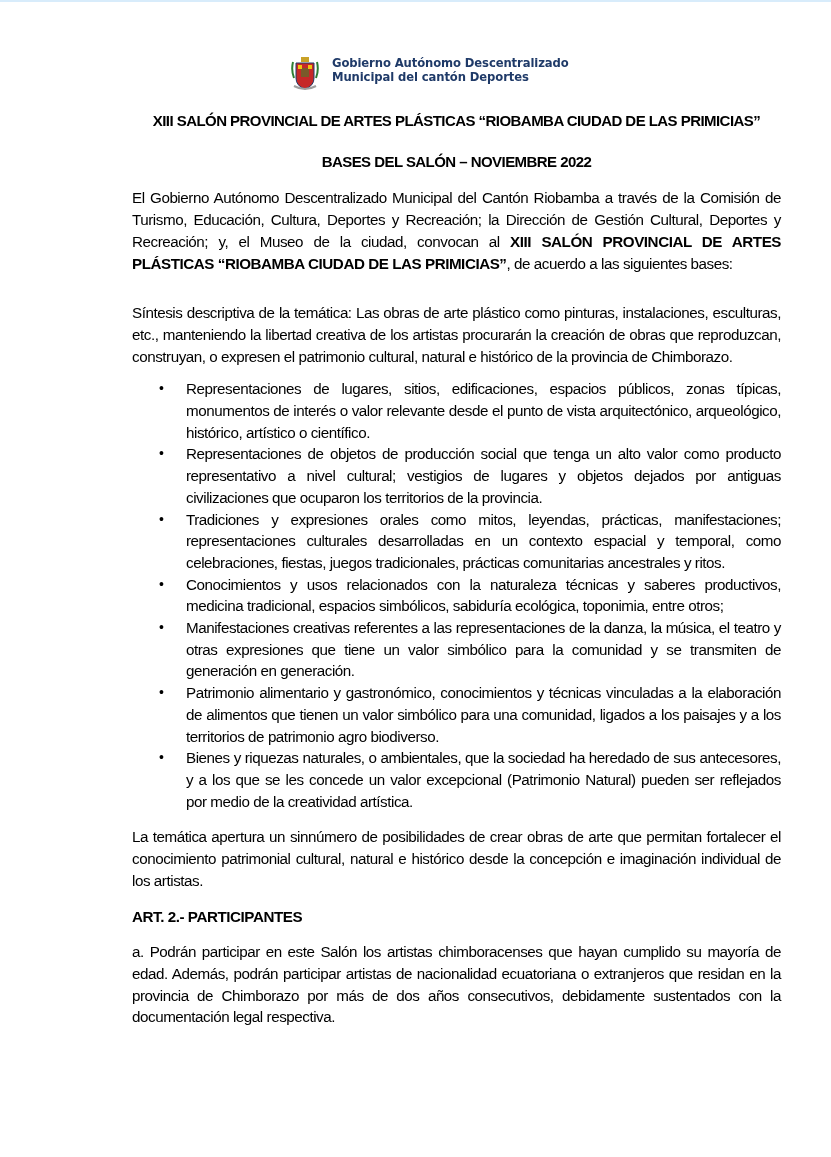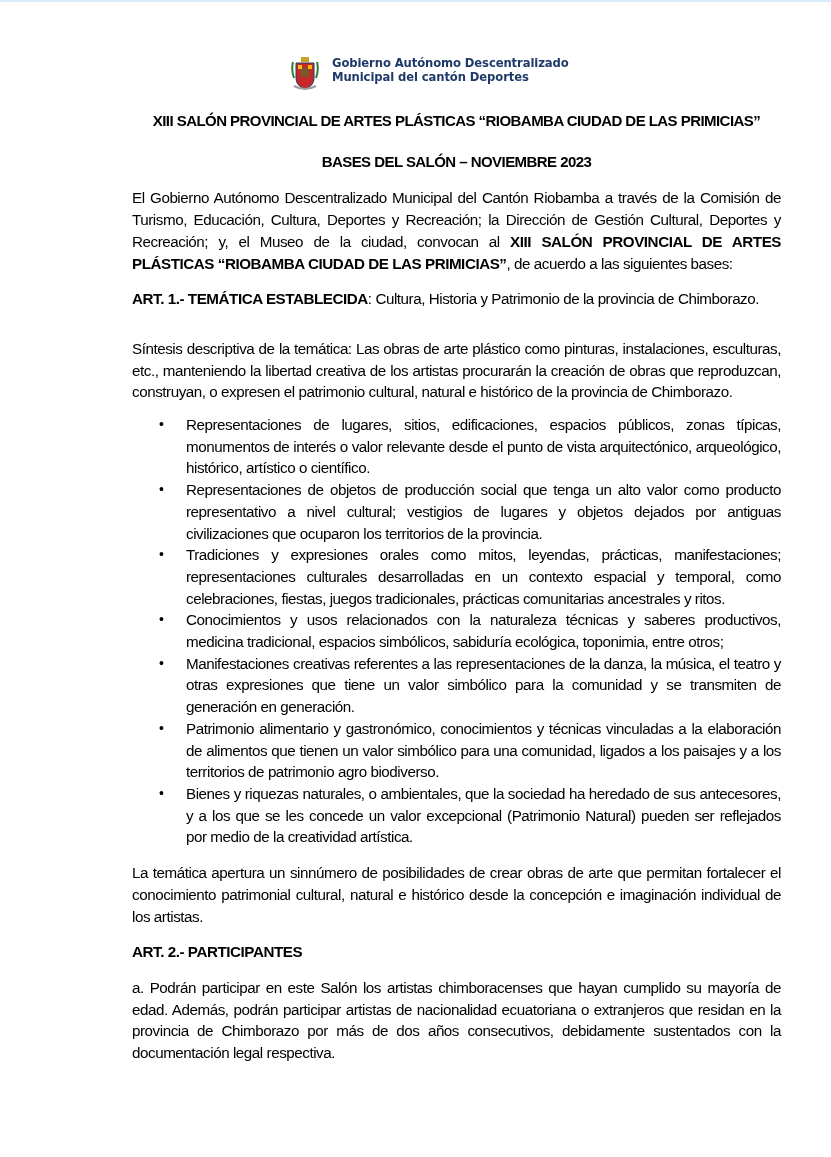--- a/index.html
+++ b/index.html
@@ -42,25 +42,24 @@
     <path d="M4 30 Q15 36 26 30" stroke="#9e9e9e" stroke-width="2" fill="none"></path>
   </svg>
   <div>
     <div class="org">Gobierno Autónomo Descentralizado</div>
     <div class="org">Municipal del cantón Deportes</div>
   </div>
 </div>
 
 <div class="page">
   <div class="title">XIII SALÓN PROVINCIAL DE ARTES PLÁSTICAS “RIOBAMBA CIUDAD DE LAS PRIMICIAS”</div>
-  <div class="title2">BASES DEL SALÓN – NOVIEMBRE 2023</div>
+  <div class="title2">BASES DEL SALÓN – NOVIEMBRE 2022</div>
 
   <p class="p-intro"><span>El Gobierno Autónomo Descentralizado Municipal del Cantón Riobamba a través de la Comisión de Turismo, Educación, Cultura, Deportes y Recreación; la Dirección de Gestión Cultural, Deportes y Recreación; y, el Museo de la ciudad, convocan al </span><b>XIII SALÓN PROVINCIAL DE ARTES PLÁSTICAS “RIOBAMBA CIUDAD DE LAS PRIMICIAS”</b><span>, de acuerdo a las siguientes bases:</span></p>
 
-  <p class="p-art1"><b>ART. 1.- TEMÁTICA ESTABLECIDA</b><span>: Cultura, Historia y Patrimonio de la provincia de Chimborazo.</span></p>
 
   <p class="p-sintesis">Síntesis descriptiva de la temática: Las obras de arte plástico como pinturas, instalaciones, esculturas, etc., manteniendo la libertad creativa de los artistas procurarán la creación de obras que reproduzcan, construyan, o expresen el patrimonio cultural, natural e histórico de la provincia de Chimborazo.</p>
 
   <ul>
     <li><span class="bullet">•</span><span>Representaciones de lugares, sitios, edificaciones, espacios públicos, zonas típicas, monumentos de interés o valor relevante desde el punto de vista arquitectónico, arqueológico, histórico, artístico o científico.</span></li>
     <li><span class="bullet">•</span><span>Representaciones de objetos de producción social que tenga un alto valor como producto representativo a nivel cultural; vestigios de lugares y objetos dejados por antiguas civilizaciones que ocuparon los territorios de la provincia.</span></li>
     <li><span class="bullet">•</span><span>Tradiciones y expresiones orales como mitos, leyendas, prácticas, manifestaciones; representaciones culturales desarrolladas en un contexto espacial y temporal, como celebraciones, fiestas, juegos tradicionales, prácticas comunitarias ancestrales y ritos.</span></li>
     <li><span class="bullet">•</span><span>Conocimientos y usos relacionados con la naturaleza técnicas y saberes productivos, medicina tradicional, espacios simbólicos, sabiduría ecológica, toponimia, entre otros;</span></li>
     <li><span class="bullet">•</span><span>Manifestaciones creativas referentes a las representaciones de la danza, la música, el teatro y otras expresiones que tiene un valor simbólico para la comunidad y se transmiten de generación en generación.</span></li>
     <li><span class="bullet">•</span><span>Patrimonio alimentario y gastronómico, conocimientos y técnicas vinculadas a la elaboración de alimentos que tienen un valor simbólico para una comunidad, ligados a los paisajes y a los territorios de patrimonio agro biodiverso.</span></li>

